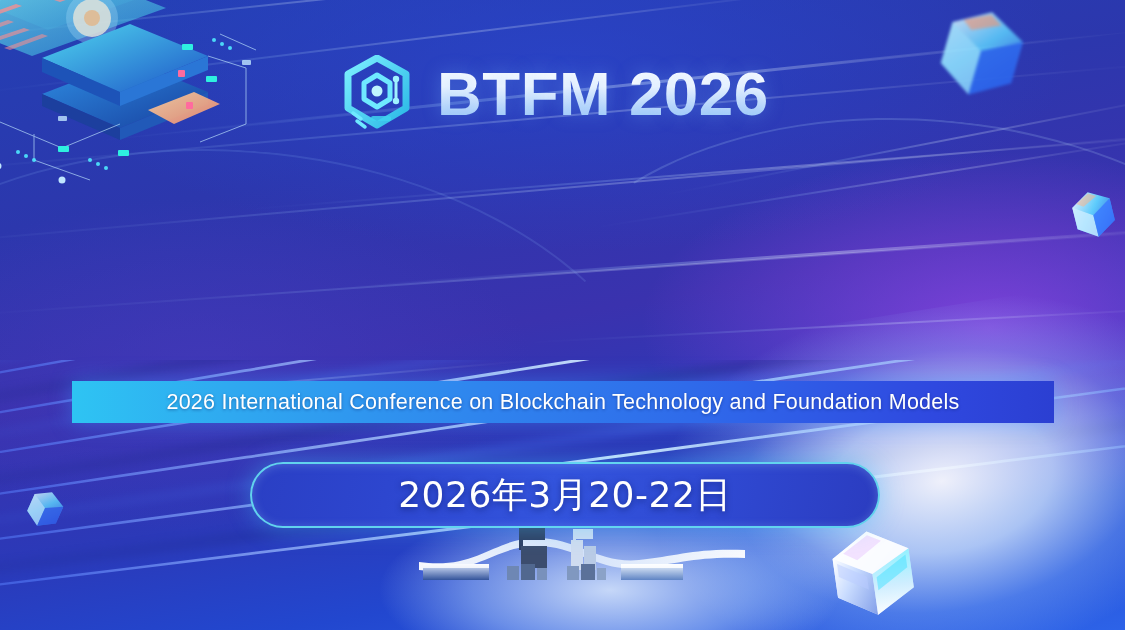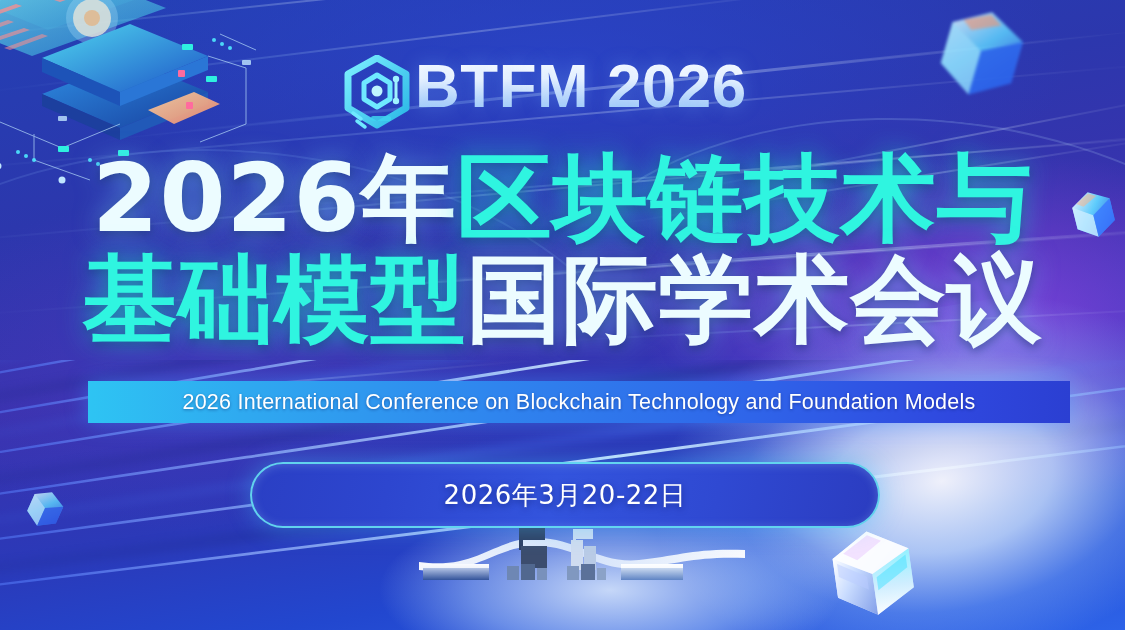--- a/index.html
+++ b/index.html
@@ -59,21 +59,21 @@
   .iso{position:absolute;left:-30px;top:-26px;width:300px;height:210px;pointer-events:none;}
 
   
   .crys{position:absolute;pointer-events:none;}
   .crys.big{left:818px;top:516px;width:112px;height:112px;}
   .crys.tr{left:915px;top:-12px;width:132px;height:126px;filter:blur(1.6px);opacity:.92;}
   .crys.r{left:1062px;top:178px;width:62px;height:72px;filter:blur(.5px);}
   .crys.bl{left:18px;top:478px;width:54px;height:60px;filter:blur(.6px);opacity:.9;}
 
   
-  .logorow{position:absolute;left:343px;top:55px;display:flex;align-items:flex-start;gap:4px;}
+  .logorow{position:absolute;left:343px;top:55px;display:flex;align-items:center;gap:26px;}
   .logomark{width:68px;height:78px;flex:0 0 auto;}
   .brand{
     font-size:62px;font-weight:700;letter-spacing:.5px;line-height:1;
     background:linear-gradient(180deg,#ffffff 0%,#fbfdff 38%,#bcd9fb 72%,#8fc2f7 100%);
     -webkit-background-clip:text;background-clip:text;color:transparent;
     text-shadow:0 0 18px rgba(120,180,255,.35);
     white-space:nowrap;
   }
 
   
@@ -81,41 +81,41 @@
   .tline{
     font-family:"DejaVu Sans","Liberation Sans",sans-serif;
     font-weight:700;font-size:95px;letter-spacing:1px;white-space:nowrap;
   }
   .tline.l2{margin-top:8px;}
   .w{color:#ecfcff;text-shadow:0 0 26px rgba(120,210,255,.55),0 3px 10px rgba(10,20,80,.55);}
   .c{color:#2ff5e0;text-shadow:0 0 26px rgba(40,230,220,.65),0 3px 10px rgba(10,30,90,.5);}
 
   
   .subbar{
-    position:absolute;left:88px;top:381px;width:982px;height:42px;
+    position:absolute;left:72px;top:381px;width:982px;height:42px;
     background:linear-gradient(90deg,#2ec4f3 0%,#2fa9f0 16%,#2f84ee 42%,#2f64e9 68%,#2f48df 88%,#2b3fd2 100%);
     display:flex;align-items:center;justify-content:center;
     box-shadow:0 0 22px rgba(60,150,255,.45);
   }
   .subbar span{
     font-size:21.5px;font-weight:400;color:#ffffff;letter-spacing:.25px;white-space:nowrap;
     text-shadow:0 1px 3px rgba(10,30,100,.45);
   }
 
   
   .pill{
     position:absolute;left:250px;top:462px;width:630px;height:66px;border-radius:33px;
     background:linear-gradient(102deg,#2a3fc4 0%,#2d46cf 22%,#3354dd 48%,#2f49d2 74%,#2b3cc0 100%);
     border:2px solid rgba(108,236,245,.85);
     box-shadow:0 0 24px rgba(70,200,255,.40),inset 0 1px 10px rgba(180,225,255,.25);
     display:flex;align-items:center;justify-content:center;gap:52px;
   }
   .pill span{
     font-family:"DejaVu Sans","Liberation Sans",sans-serif;
-    font-size:26px;font-weight:400;color:#ffffff;letter-spacing:.5px;white-space:nowrap;
+    font-size:36px;font-weight:400;color:#ffffff;letter-spacing:.5px;white-space:nowrap;
     text-shadow:0 2px 6px rgba(8,20,90,.55);
   }
 </style>
 </head>
 <body>
 
 <div class="banner">
 
   <div class="flow">
     <i class="dim" style="left:-10%;top:44px;  width:70%;  transform:rotate(-6deg);"></i>
@@ -362,28 +362,20 @@
       </g>
       <g stroke="#6fe9ff" stroke-width="3.5" fill="none" stroke-linecap="round">
         <path d="M10 58 L18 64"></path>
           <path d="M14 66 L22 72"></path>
       </g>
       <rect x="28" y="61" width="20" height="5" rx="2" fill="#3fd2f0" opacity=".85"></rect>
     </svg>
     <div class="brand">BTFM 2026</div>
   </div>
 
-  <div class="title">
-    <div class="tline l1">
-      <span class="w">2026年</span><span class="c">区块链技术与</span>
-    </div>
-    <div class="tline l2">
-      <span class="c">基础模型</span><span class="w">国际学术会议</span>
-    </div>
-  </div>
 
   <div class="subbar">
     <span>2026 International Conference on Blockchain Technology and Foundation Models</span>
   </div>
 
   <div class="pill">
     <span>2026年3月20-22日</span>
   </div>
 
 </div>

